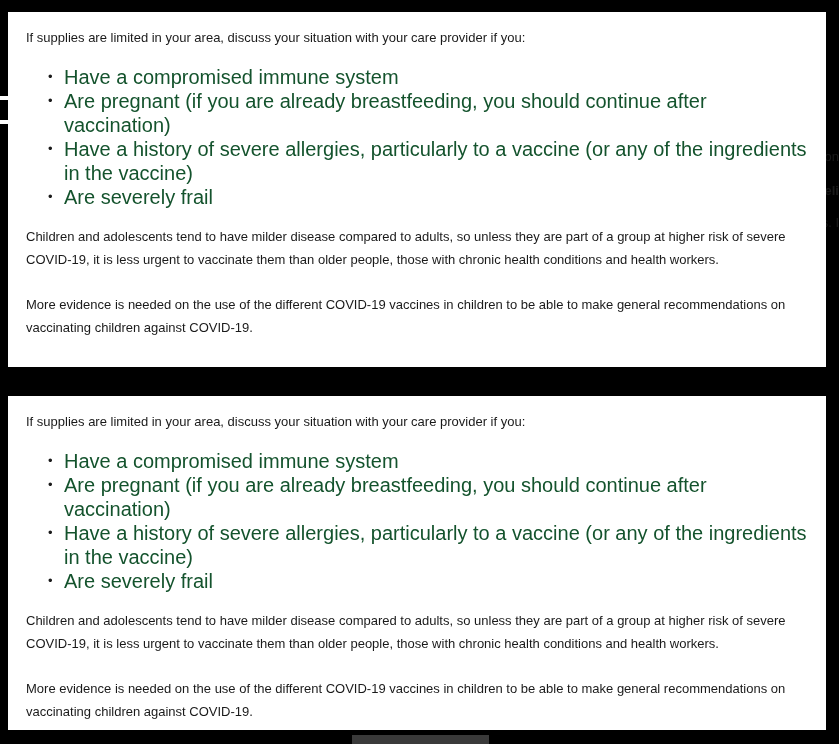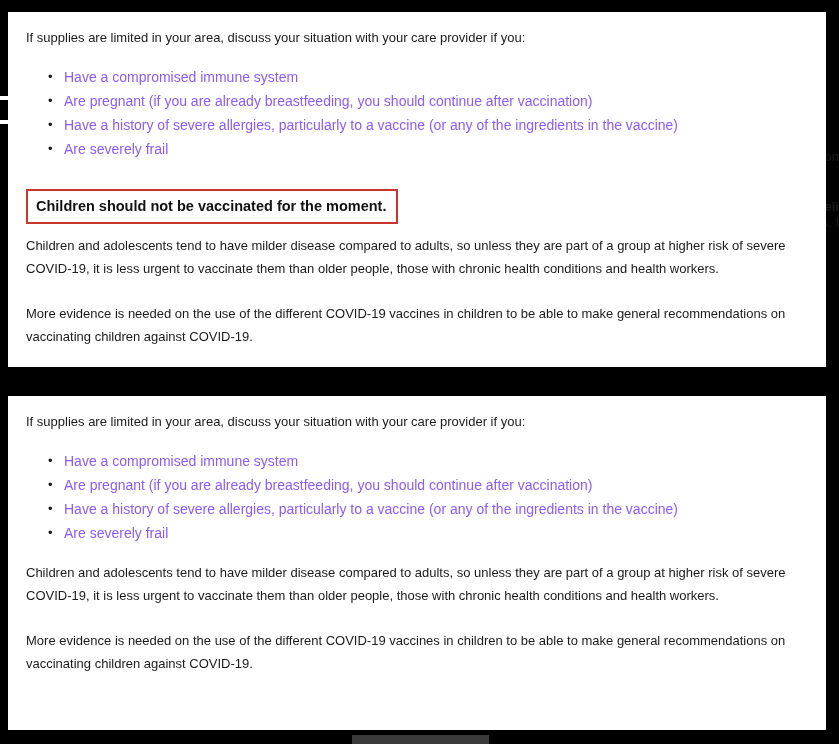--- a/index.html
+++ b/index.html
@@ -56,22 +56,22 @@
   }
   .para.tight {
     margin-bottom: 0;
   }
   ul.bullets {
     margin: 16px 0 16px 0;
     padding-left: 22px;
     list-style: none;
   }
   ul.bullets li {
-    color: #8b5cf6;
-    font-size: 14px;
+    color: #14532d;
+    font-size: 20px;
     line-height: 24px;
     position: relative;
     padding-left: 16px;
   }
   ul.bullets li:before {
     content: "\2022";
     position: absolute;
     left: 0;
     top: 0;
     font-size: 13px;
@@ -113,39 +113,36 @@
     width: 8px;
     background: #ffffff;
   }
 </style>
 </head>
 <body>
 
 <div class="page">
 
   <div class="edge-text" style="top:146px; width:20px;">ion</div>
-  <div class="edge-text" style="top:196px; width:16px;font-weight:bold;">eli</div>
+  <div class="edge-text" style="top:180px; width:16px;font-weight:bold;">eli</div>
   <div class="edge-text" style="top:212px; width:18px;">s. I</div>
 
   <div class="left-edge-strip" style="top:96px; height:4px;"></div>
   <div class="left-edge-strip" style="top:120px; height:4px;"></div>
 
   <div class="panel panel-top">
     <p class="para">If supplies are limited in your area, discuss your situation with your care provider if you:</p>
 
     <ul class="bullets">
       <li>Have a compromised immune system</li>
       <li>Are pregnant (if you are already breastfeeding, you should continue after vaccination)</li>
       <li>Have a history of severe allergies, particularly to a vaccine (or any of the ingredients in the vaccine)</li>
       <li>Are severely frail</li>
     </ul>
 
-    <div class="highlight-box">
-      <span class="hl-text">Children should not be vaccinated for the moment.</span>
-    </div>
 
     <p class="para">Children and adolescents tend to have milder disease compared to adults, so unless they are part of a group at higher risk of severe COVID-19, it is less urgent to vaccinate them than older people, those with chronic health conditions and health workers.</p>
     <div class="spacer-16"></div>
     <p class="para tight">More evidence is needed on the use of the different COVID-19 vaccines in children to be able to make general recommendations on vaccinating children against COVID-19.</p>
   </div>
 
   <div class="panel panel-bottom">
     <p class="para">If supplies are limited in your area, discuss your situation with your care provider if you:</p>
 
     <ul class="bullets">

